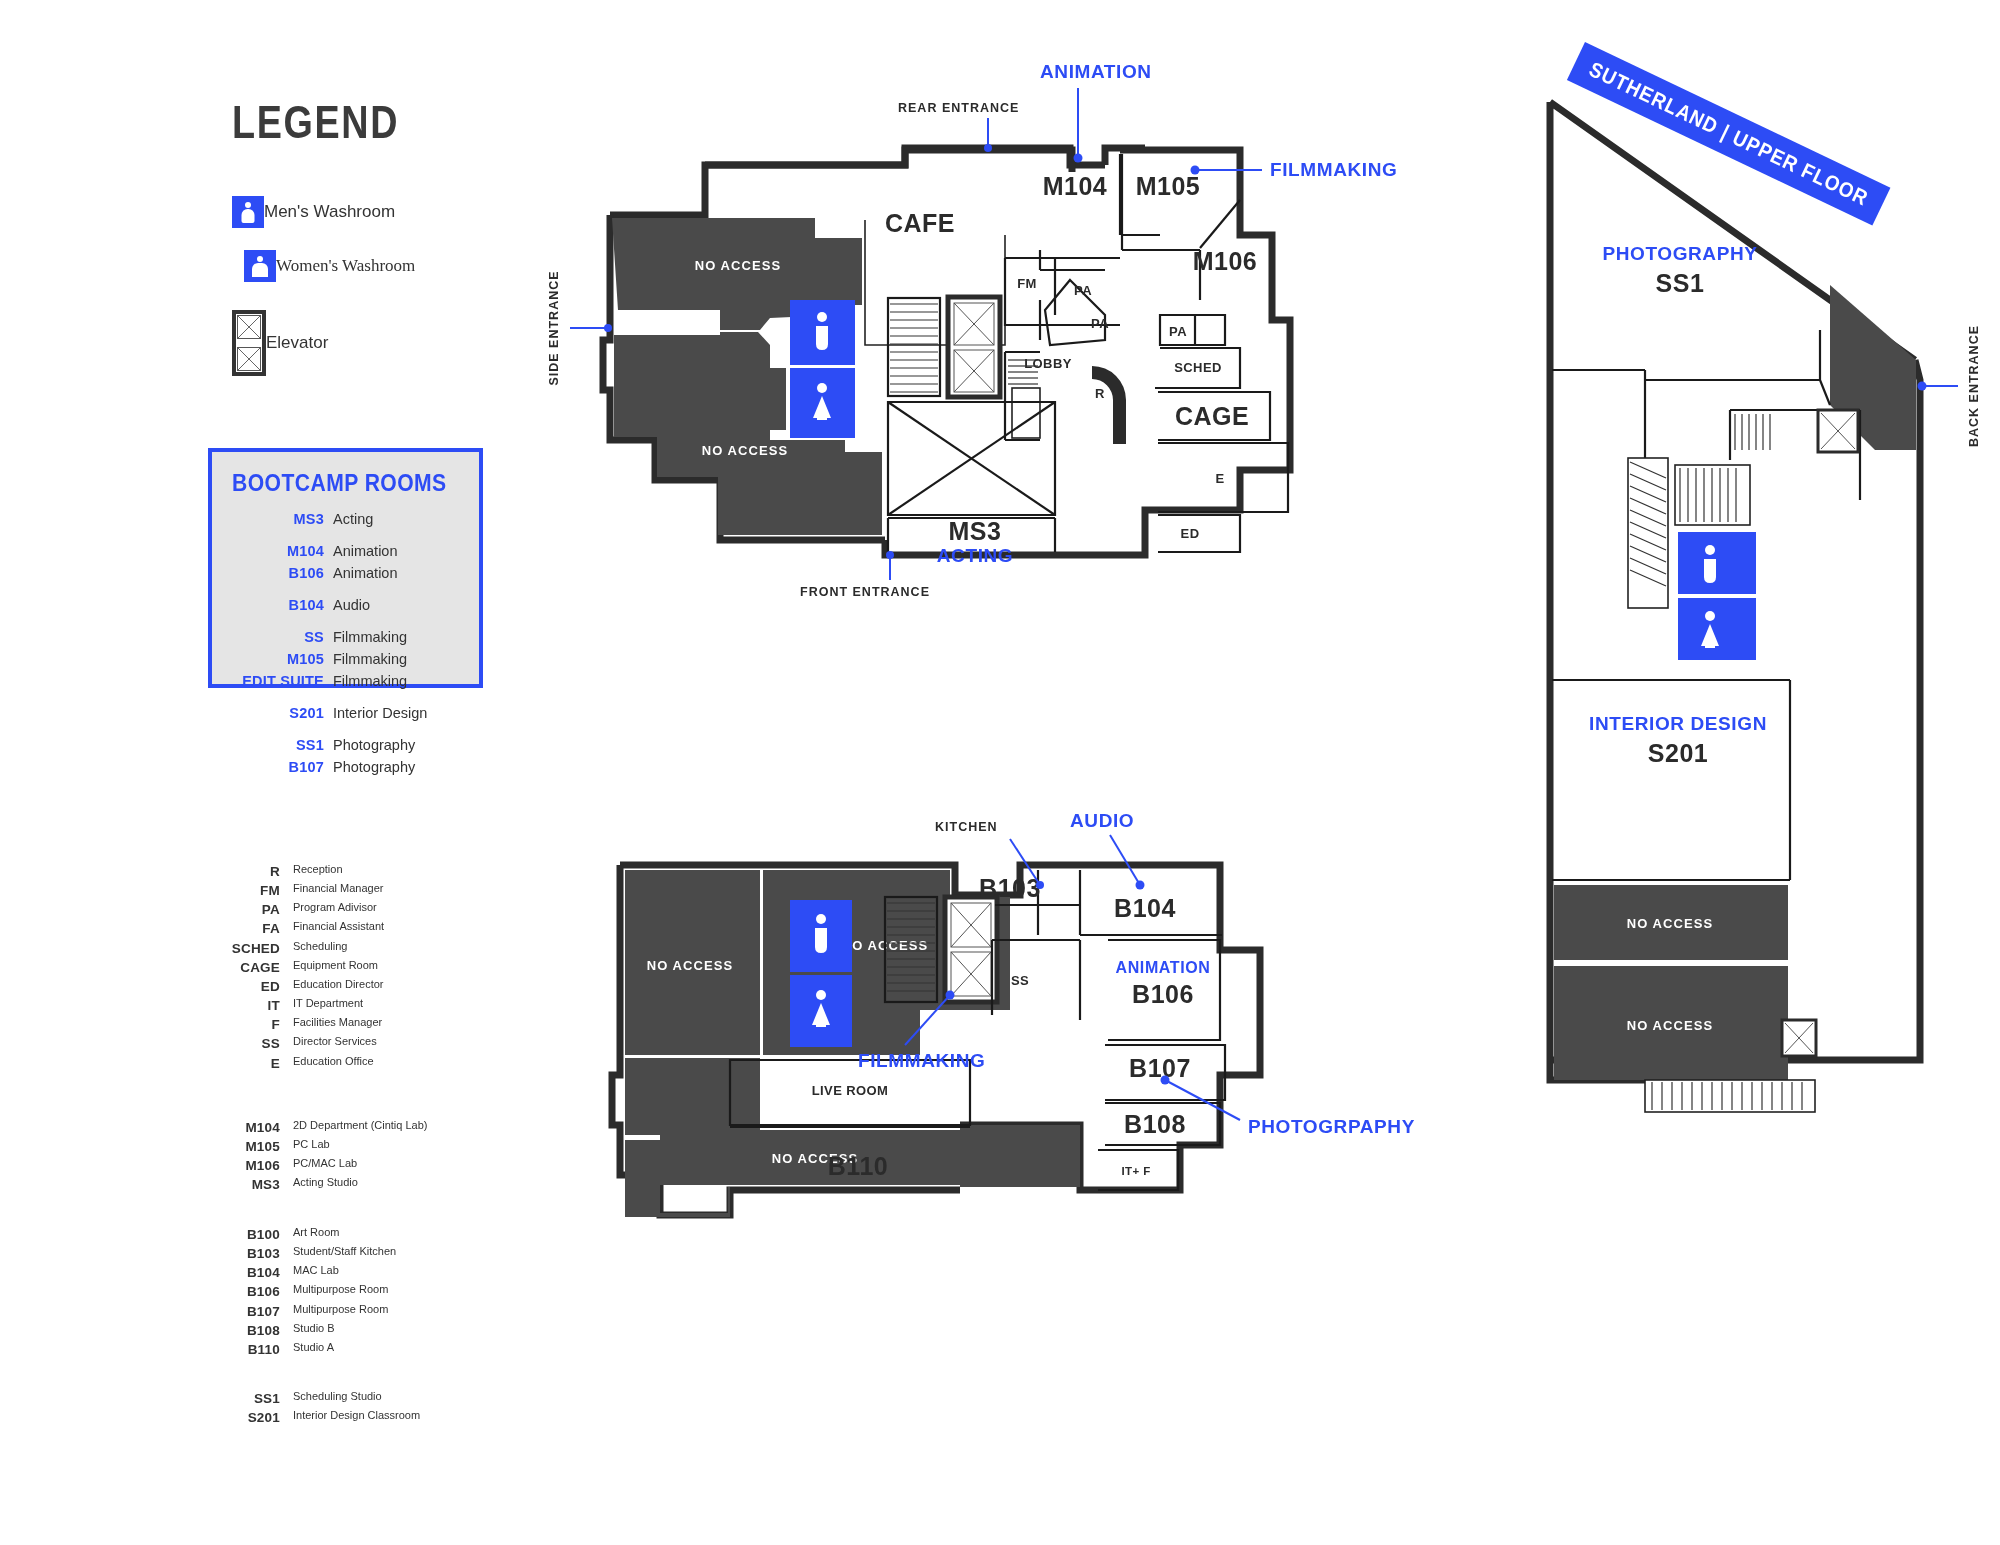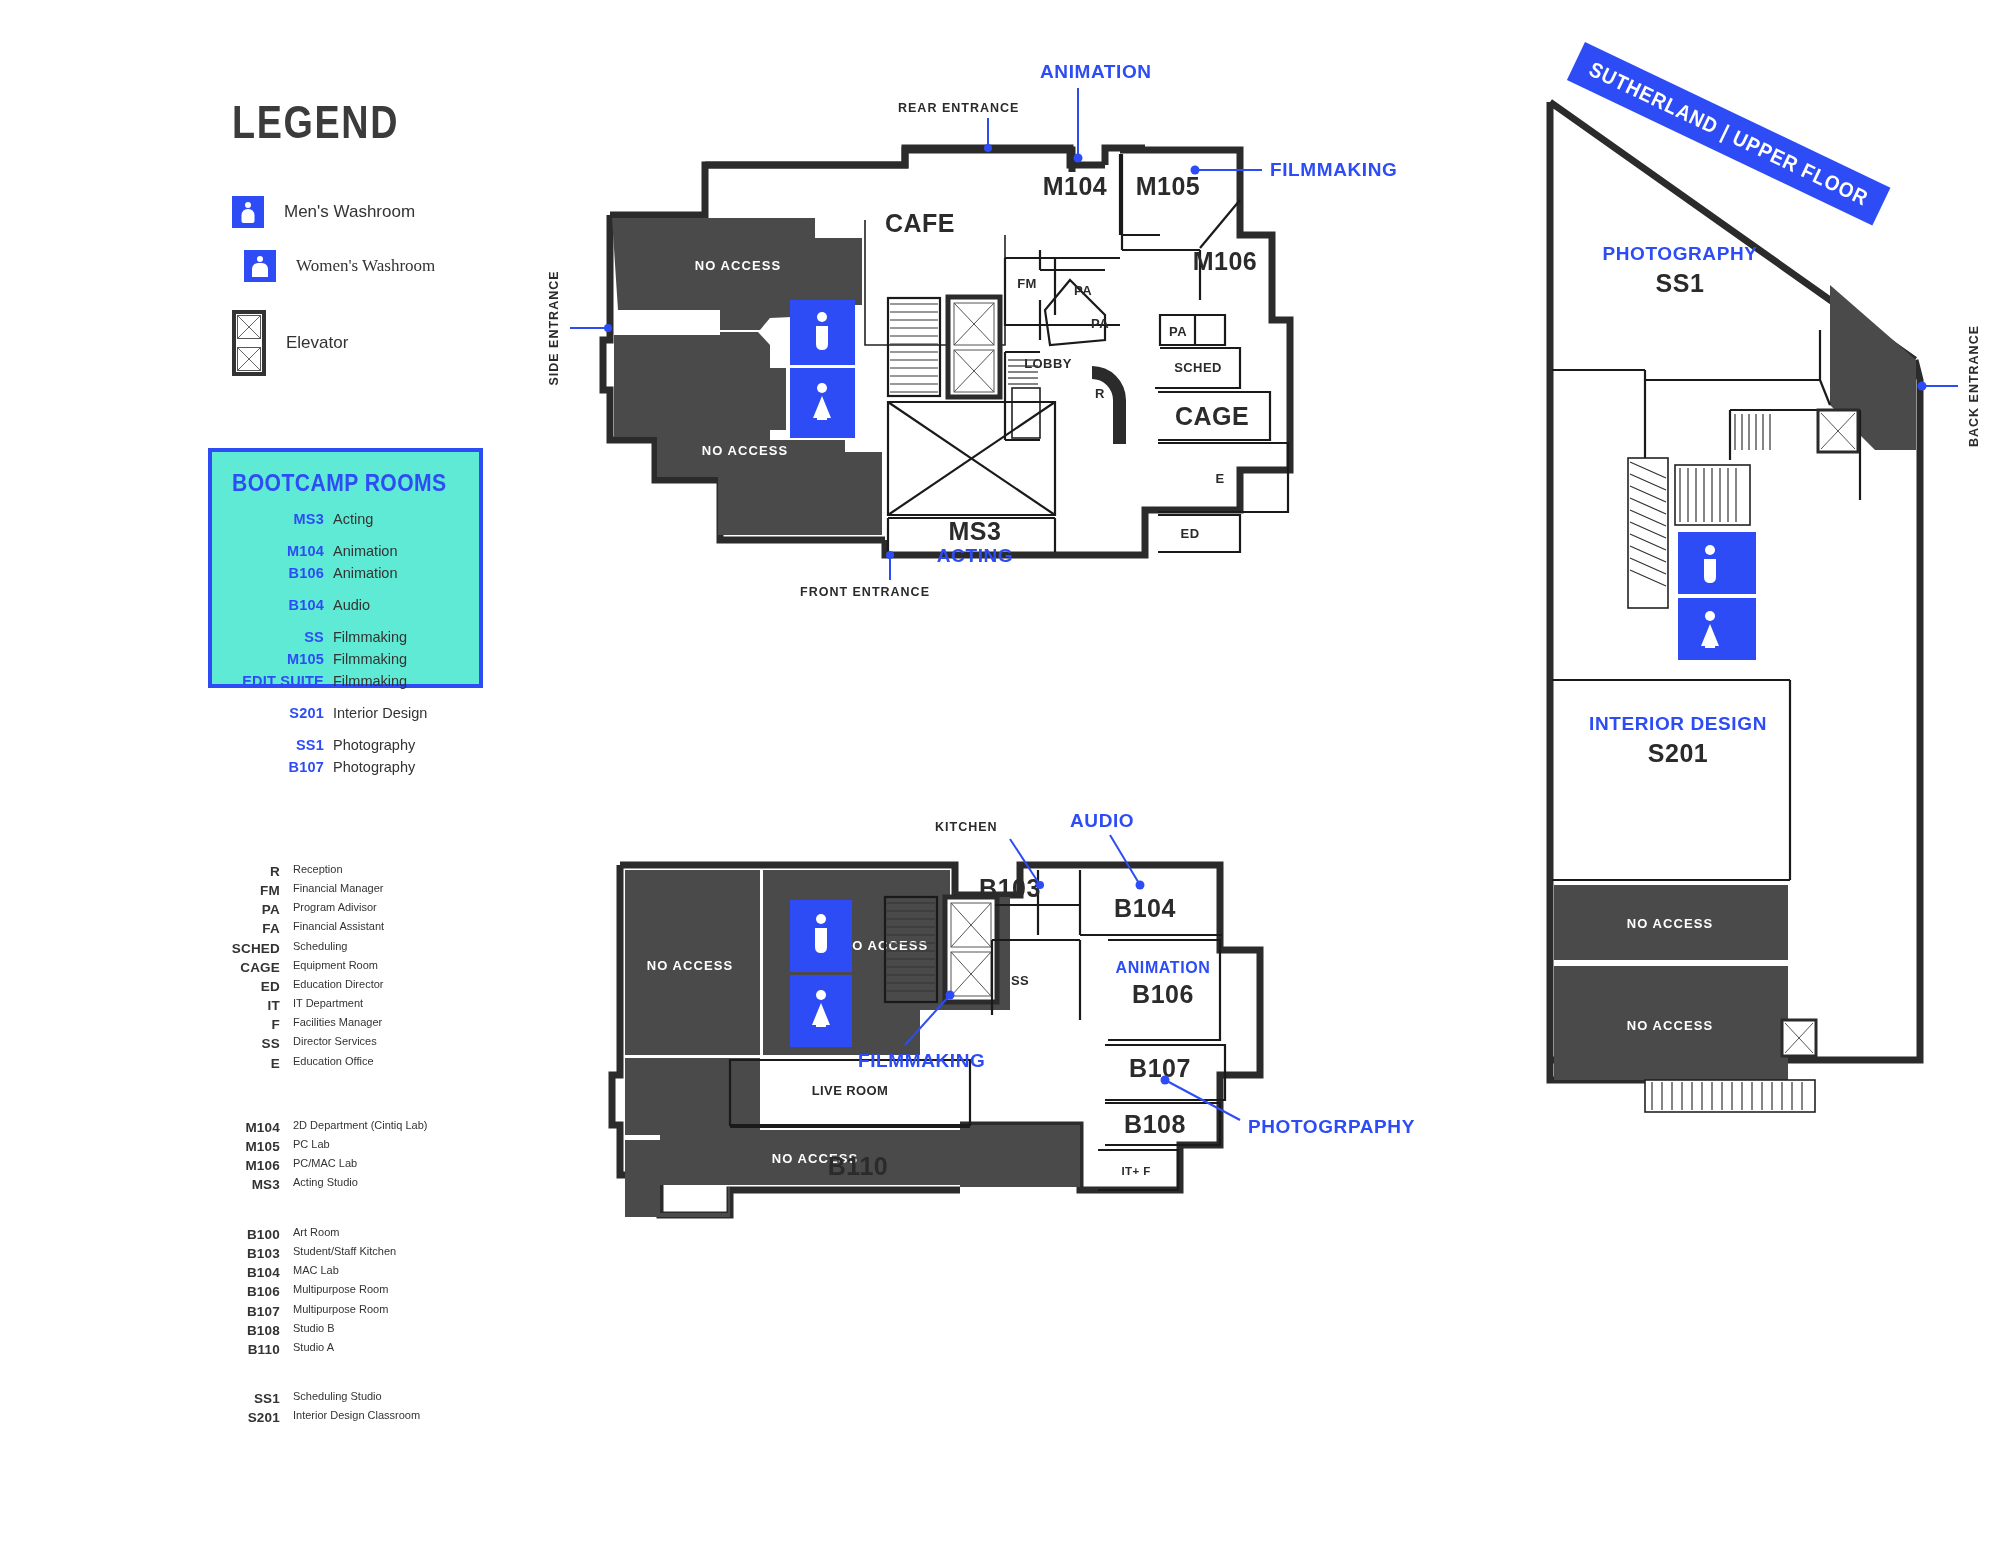--- a/index.html
+++ b/index.html
@@ -22,33 +22,33 @@
   }
   .legend-row{display:flex;align-items:center;}
   #legend-men{left:232px;top:196px;}
   #legend-women{left:244px;top:250px;font-family:Liberation Serif, serif;}
   #legend-elev{left:232px;top:310px;}
   .wc-chip{width:32px;height:32px;background:#2D4CF5;position:relative;flex:0 0 auto;}
   .wc-chip .head{position:absolute;left:50%;top:6px;width:6px;height:6px;border-radius:50%;
       background:#fff;transform:translateX(-50%);}
   .wc-chip .body{position:absolute;left:50%;top:13px;width:13px;height:14px;background:#fff;
       transform:translateX(-50%);border-radius:6px 6px 2px 2px;}
-  .legend-label{margin-left:20px;font-size:17px;color:#333;text-align:center;}
+  .legend-label{font-size:17px;color:#333;text-align:center;}
   .elev-ico{width:26px;height:58px;border:4px solid #333;position:relative;background:#fff;flex:0 0 auto;}
   .elev-ico:before,.elev-ico:after{content:"";position:absolute;left:1px;right:1px;height:24px;
       border:1px solid #555;box-sizing:border-box;
       background:
         linear-gradient(to top right,transparent calc(50% - .6px),#666 50%,transparent calc(50% + .6px)),
         linear-gradient(to bottom right,transparent calc(50% - .6px),#666 50%,transparent calc(50% + .6px));}
   .elev-ico:before{top:1px;} .elev-ico:after{bottom:1px;}
 
   
   #bootcamp-box{
     left:208px;top:448px;width:275px;height:240px;
-    border:4px solid #2D4CF5;background:#5eead4;box-sizing:border-box;
+    border:4px solid #2D4CF5;background:#e5e5e5;box-sizing:border-box;
   }
   #bootcamp-heading{
     margin:17px 0 0 20px;font-size:24px;font-weight:bold;color:#2D4CF5;
     letter-spacing:.5px;transform:scaleX(.88);transform-origin:left top;
   }
   .bc-table{margin:12px 0 0 0;width:100%;border-collapse:collapse;}
   .bc-table td{font-size:14.5px;padding:0 0 1px 0;vertical-align:top;line-height:1.45;}
   .bc-code{text-align:right;width:112px;color:#2D4CF5;font-weight:bold;padding-right:9px !important;
       font-size:14px;letter-spacing:.2px;}
   .bc-name{color:#333;}

